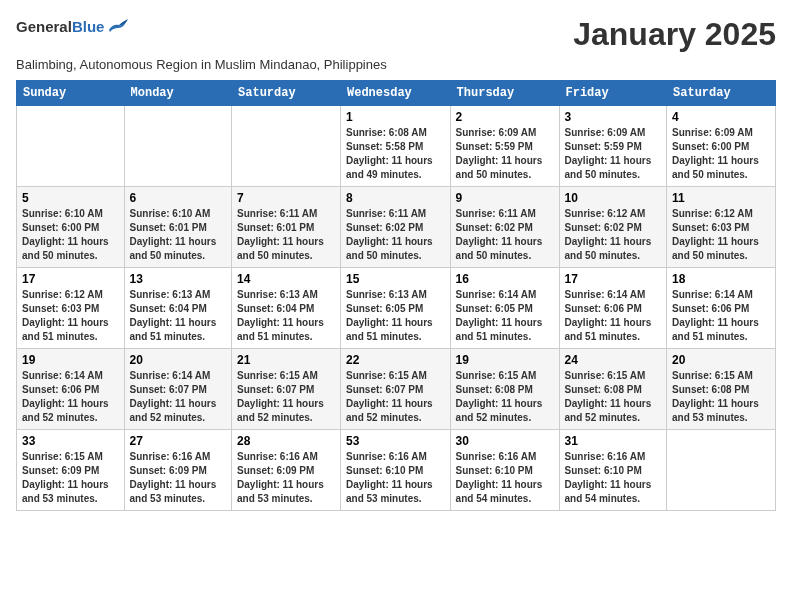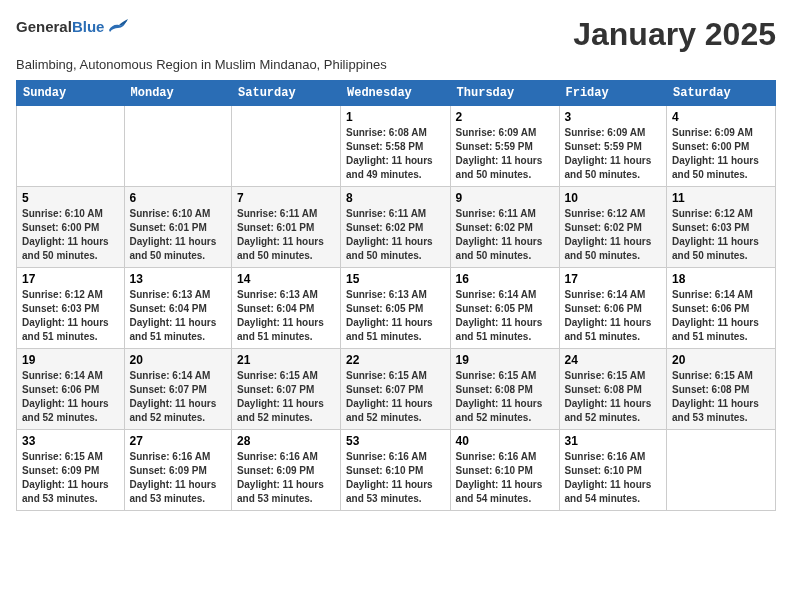--- a/index.html
+++ b/index.html
@@ -294,21 +294,21 @@
 Sunset: 6:09 PM
 Daylight: 11 hours and 53 minutes.</div>
           </td>
           <td>
             <div class="day-number">53</div>
             <div class="day-info" style="white-space: pre-line;">Sunrise: 6:16 AM
 Sunset: 6:10 PM
 Daylight: 11 hours and 53 minutes.</div>
           </td>
           <td>
-            <div class="day-number">40</div>
+            <div class="day-number">30</div>
             <div class="day-info" style="white-space: pre-line;">Sunrise: 6:16 AM
 Sunset: 6:10 PM
 Daylight: 11 hours and 54 minutes.</div>
           </td>
           <td>
             <div class="day-number">31</div>
             <div class="day-info" style="white-space: pre-line;">Sunrise: 6:16 AM
 Sunset: 6:10 PM
 Daylight: 11 hours and 54 minutes.</div>
           </td>

